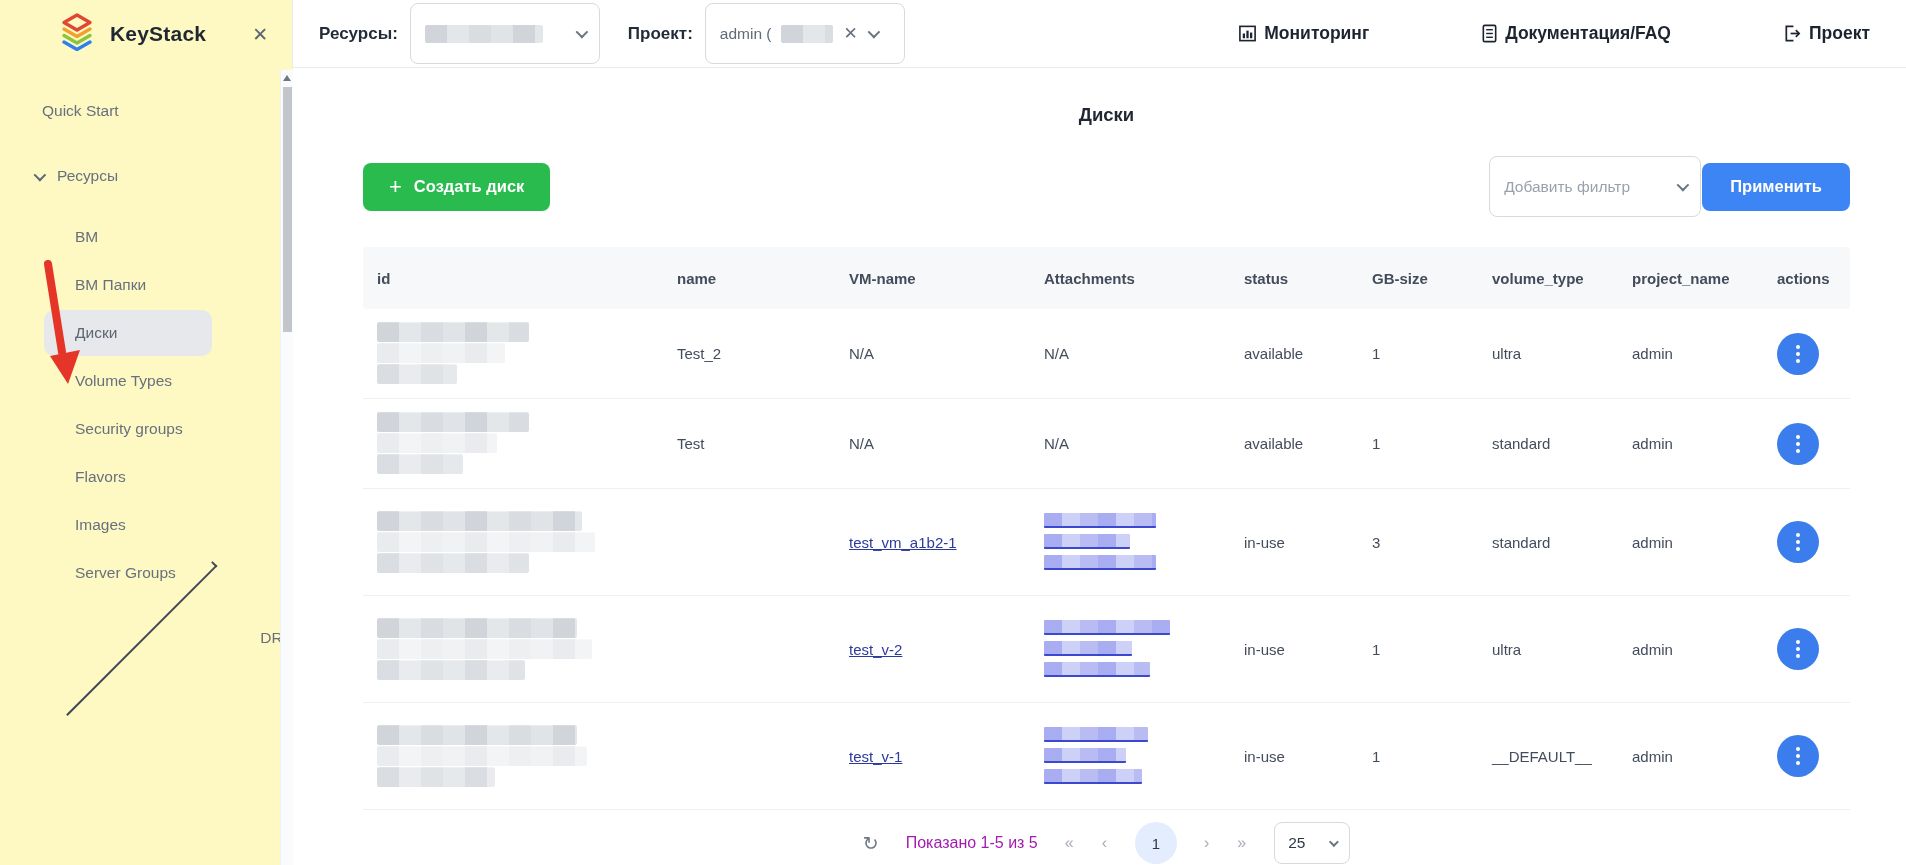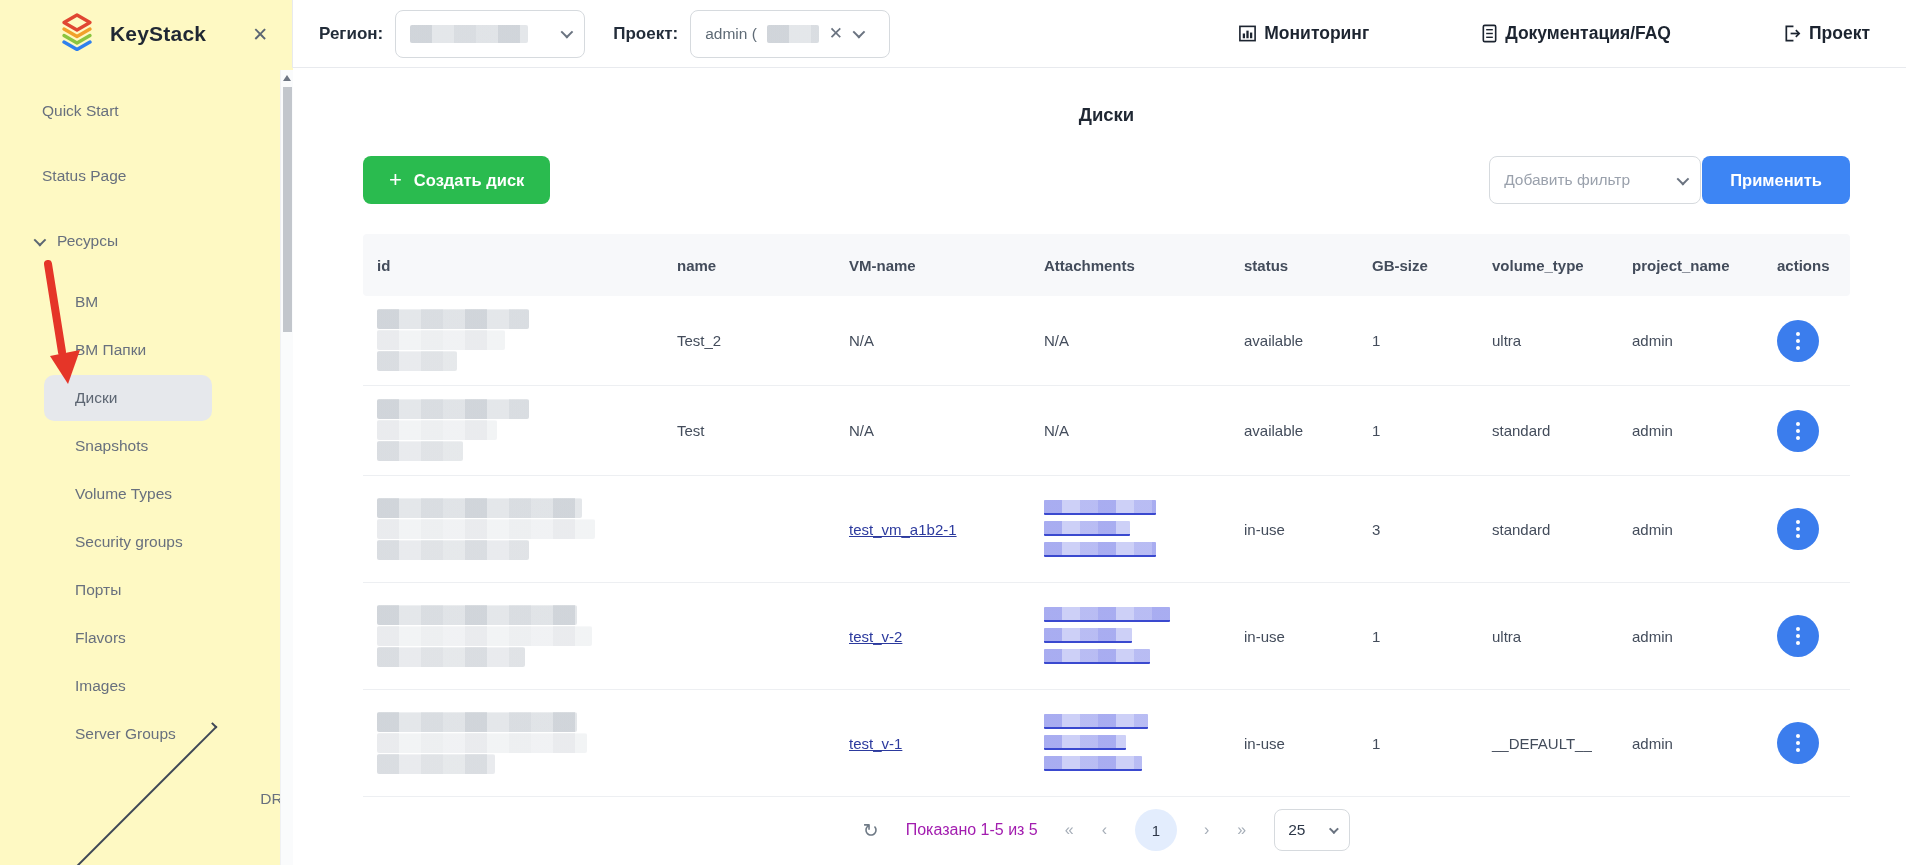--- a/index.html
+++ b/index.html
@@ -35,21 +35,21 @@
               border-bottom:6px solid #6e7683; margin:5px auto 6px auto; }
   .sb-thumb { width:9px; margin:0 auto; height:245px; background:#c2c6cc; }
   
   .arrow-overlay { position:absolute; left:26px; top:256px; pointer-events:none; z-index:5; }
 
   
   .right { flex:1; display:flex; flex-direction:column; }
   .topbar { height:68px; display:flex; align-items:center; border-bottom:1px solid #e8eaee; padding:0 36px 0 26px; }
   .tb-group { display:flex; align-items:center; gap:12px; }
   .tb-label { font-size:17px; font-weight:600; color:#232d3a; }
-  .select { height:48px; border:1px solid #d6dade; border-radius:8px; background:#fff; display:flex;
+  .select { height:61px; border:1px solid #d6dade; border-radius:8px; background:#fff; display:flex;
             align-items:center; padding:12px 14px; gap:10px; cursor:pointer; }
   .select .chev { border-color:#6a7380; }
   .px { background-color:#eef0f2;
         background-image:
           repeating-linear-gradient(90deg, rgba(140,150,163,.22) 0 22px, rgba(140,150,163,0) 22px 44px, rgba(140,150,163,.12) 44px 66px, rgba(140,150,163,.04) 66px 88px),
           repeating-linear-gradient(0deg, rgba(140,150,163,.10) 0 19px, rgba(140,150,163,0) 19px 38px);
         border-radius:2px; }
   .region-blur { width:118px; height:18px; }
   .proj-blur { width:52px; height:18px; }
   .sel-text { font-size:15.5px; color:#5f6b76; }
@@ -116,35 +116,32 @@
           <path d="M4 22.5 L17 30 L30 22.5" fill="none" stroke="#8bc53f" stroke-width="3.4" stroke-linecap="round" stroke-linejoin="round"></path>
           <path d="M4 29 L17 36.5 L30 29" fill="none" stroke="#2f80ed" stroke-width="3.4" stroke-linecap="round" stroke-linejoin="round"></path>
         </svg>
       </span>
       <span class="brand-name">KeyStack</span>
       <span class="brand-close">✕</span>
     </div>
 
     <nav class="nav">
       <div class="nav-item">Quick Start</div>
-      <div class="nav-item">Status Page</div>
 
       <div class="group-row">
         <span class="chev down"></span>
         <span>Ресурсы</span>
       </div>
 
       <div class="sub-list">
         <div class="sub-item">ВМ</div>
         <div class="sub-item">ВМ Папки</div>
         <div class="sub-item selected">Диски</div>
-        <div class="sub-item">Snapshots</div>
         <div class="sub-item">Volume Types</div>
         <div class="sub-item">Security groups</div>
-        <div class="sub-item">Порты</div>
         <div class="sub-item">Flavors</div>
         <div class="sub-item">Images</div>
         <div class="sub-item">Server Groups</div>
       </div>
 
       <div class="group-row bottom">
         <span class="chev right small"></span>
         <span>DRS</span>
       </div>
     </nav>
@@ -157,21 +154,21 @@
     <div class="side-scroll">
       <div class="sb-arrow"></div>
       <div class="sb-thumb"></div>
     </div>
   </aside>
 
   <div class="right">
 
     <header class="topbar">
       <div class="tb-group">
-        <span class="tb-label">Регион:</span>
+        <span class="tb-label">Ресурсы:</span>
         <div class="select" style="width:190px; justify-content:space-between;">
           <span class="px region-blur"></span>
           <span class="chev down"></span>
         </div>
       </div>
 
       <div class="tb-group" style="margin-left:28px;">
         <span class="tb-label">Проект:</span>
         <div class="select" style="width:200px;">
           <span class="sel-text">admin (</span>

